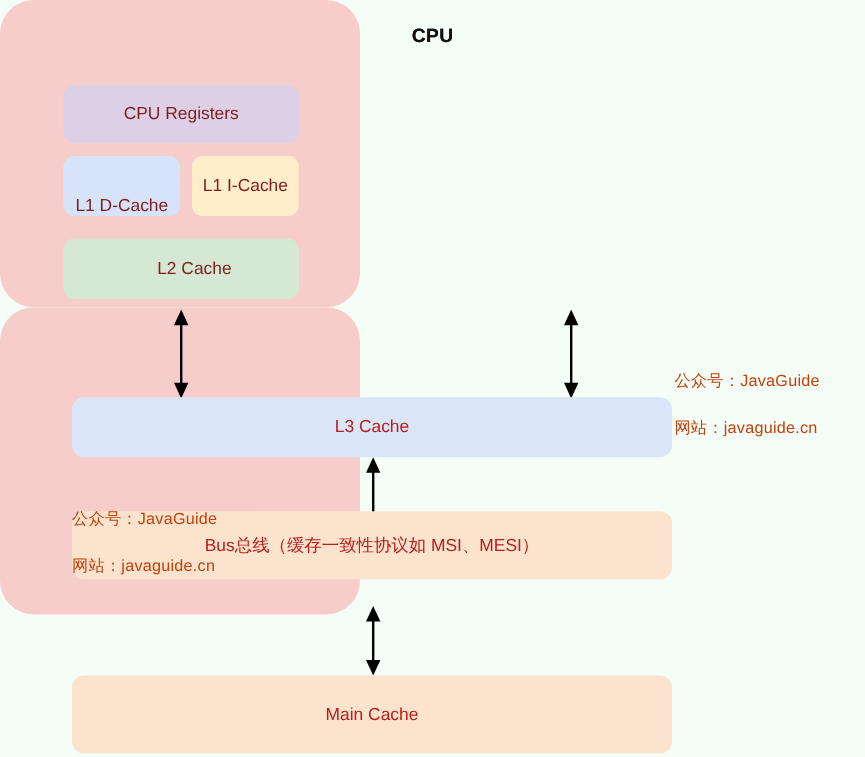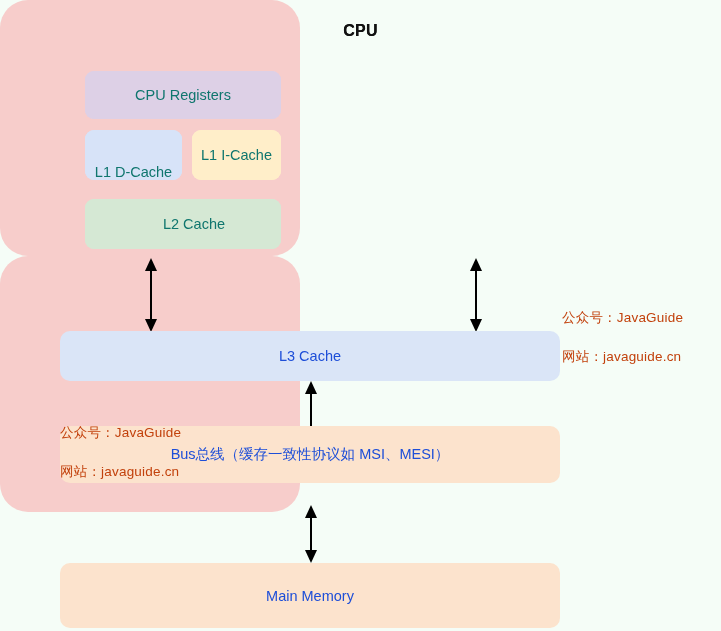--- a/index.html
+++ b/index.html
@@ -30,37 +30,36 @@
     letter-spacing: 0.3px;
   }
   
   .inner {
     position: absolute;
     display: flex;
     align-items: center;
     justify-content: center;
     border-radius: 9px;
     font-size: 14.5px;
-    color: #0f766e;
-    margin-left: 32px;
+    color: #7f1d1d;
   }
   .registers { background: #ddd0e6; }
   .l1d       { background: #d7e3f8; align-items: flex-end; }
   .l1i       { background: #ffeec9; }
   .l2        { background: #d5e8d4; padding-left: 22px; }
 
   
   .bar {
     position: absolute;
     display: flex;
     align-items: center;
     justify-content: center;
     border-radius: 10px;
     font-size: 14.5px;
-    color: #1d4ed8;
+    color: #b91c1c;
   }
   .l3   { background: #dae5f7; }
   .bus  { background: #fce3cd; }
   .mem  { background: #fce3cd; }
 
   
   .arrow { position: absolute; }
   .arrow svg { display: block; }
 
   
@@ -153,21 +152,21 @@
 
   <div class="arrow" style="left:301px; top:505px; width:20px; height:58px;">
     <svg width="20" height="58" viewBox="0 0 20 58">
       <line x1="10" y1="10" x2="10" y2="48" stroke="#000000" stroke-width="2"></line>
       <polygon points="10,0 4,13 16,13" fill="#000000"></polygon>
       <polygon points="10,58 4,45 16,45" fill="#000000"></polygon>
     </svg>
   </div>
 
   <div class="bar mem" style="left:60px; top:563px; width:500px; height:65px;">
-    <span>Main Memory</span>
+    <span>Main Cache</span>
   </div>
 
   <div class="watermark" style="left:562px; top:288px;">
     <div>公众号：JavaGuide</div>
     <div>网站：javaguide.cn</div>
   </div>
 
   <div class="watermark" style="left:60px; top:403px;">
     <div>公众号：JavaGuide</div>
     <div>网站：javaguide.cn</div>

